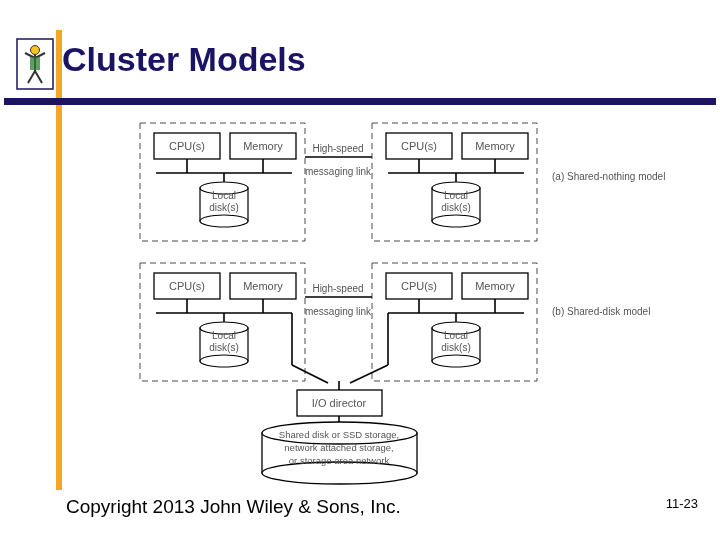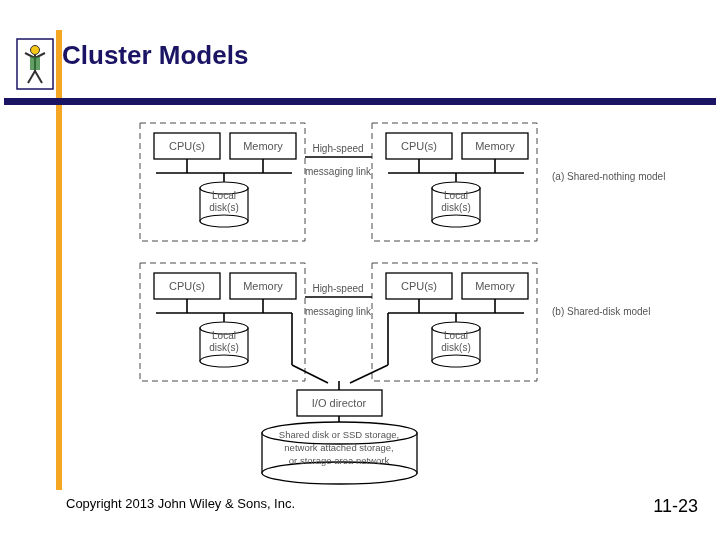--- a/index.html
+++ b/index.html
@@ -13,21 +13,21 @@
     font-family: "Liberation Sans", sans-serif;
     position: relative;
     overflow: hidden;
   }
 
   
   #slide-title {
     position: absolute;
     left: 62px;
     top: 40px;
-    font-size: 26px;
+    font-size: 34px;
     font-weight: bold;
     color: #1b1464;
     letter-spacing: 0px;
     white-space: nowrap;
   }
 
   
   #mascot {
     position: absolute;
     left: 16px;
@@ -54,28 +54,28 @@
     width: 712px;
     height: 7px;
     background: #1b1464;
   }
 
   
   #footer-copyright {
     position: absolute;
     left: 66px;
     top: 496px;
-    font-size: 13px;
+    font-size: 19px;
     color: #000000;
   }
   #footer-page {
     position: absolute;
     right: 22px;
     top: 496px;
-    font-size: 18px;
+    font-size: 13px;
     color: #000000;
   }
 
   
   #figure {
     position: absolute;
     left: 132px;
     top: 115px;
     width: 545px;
     height: 370px;

